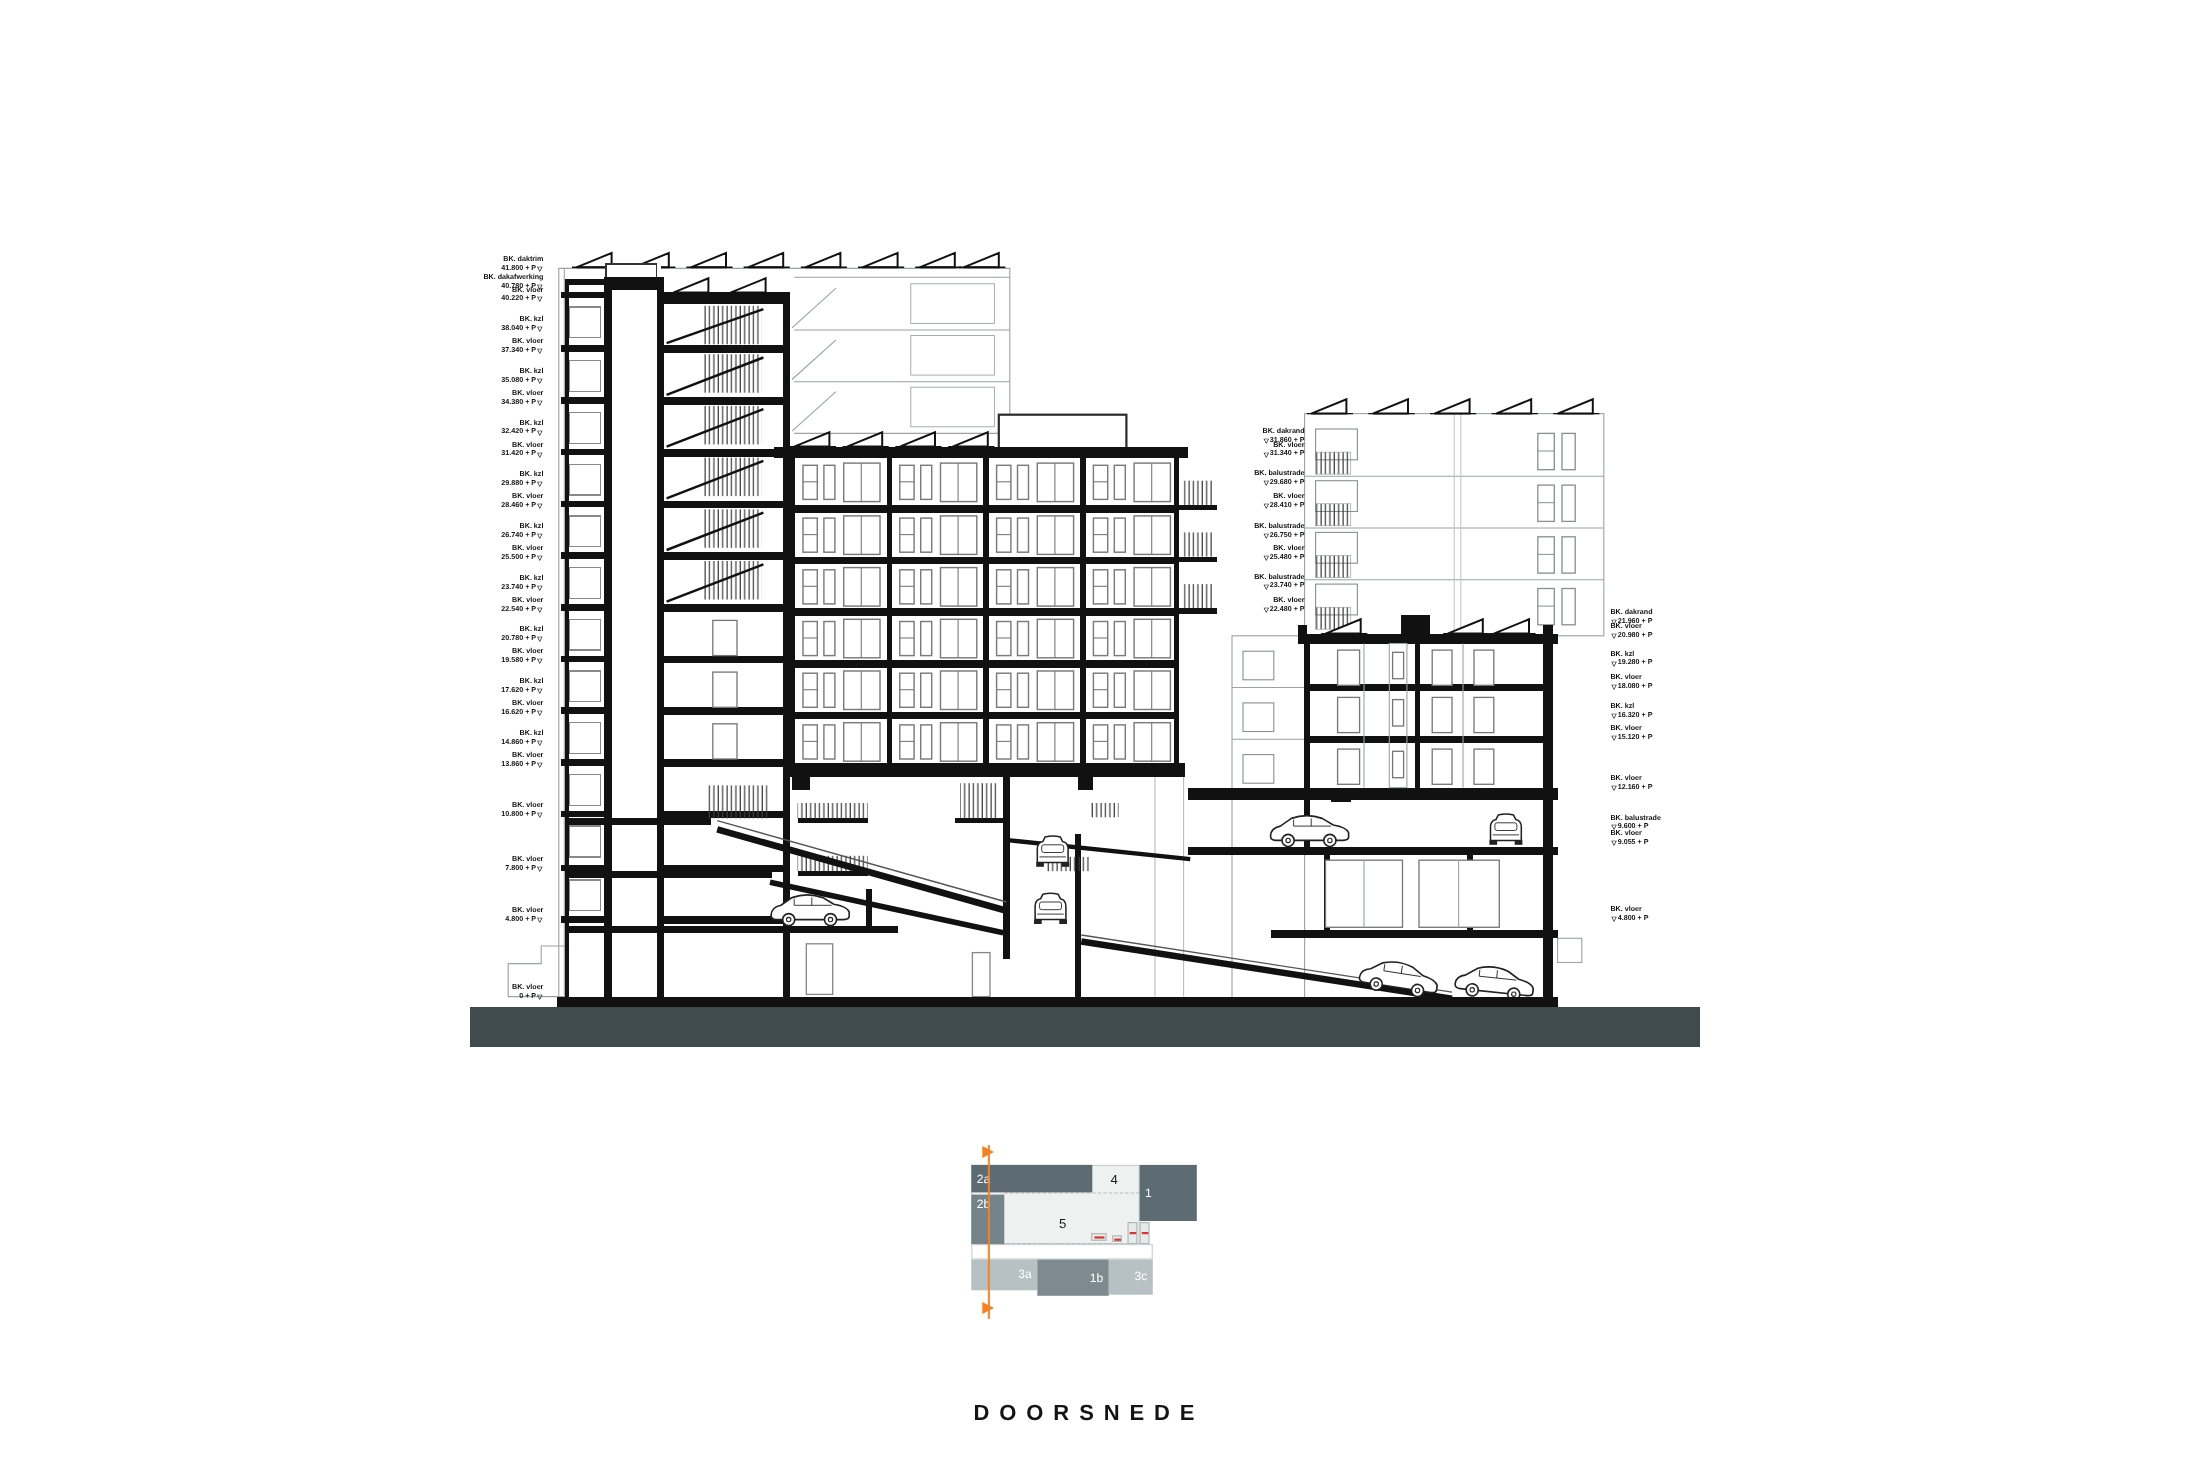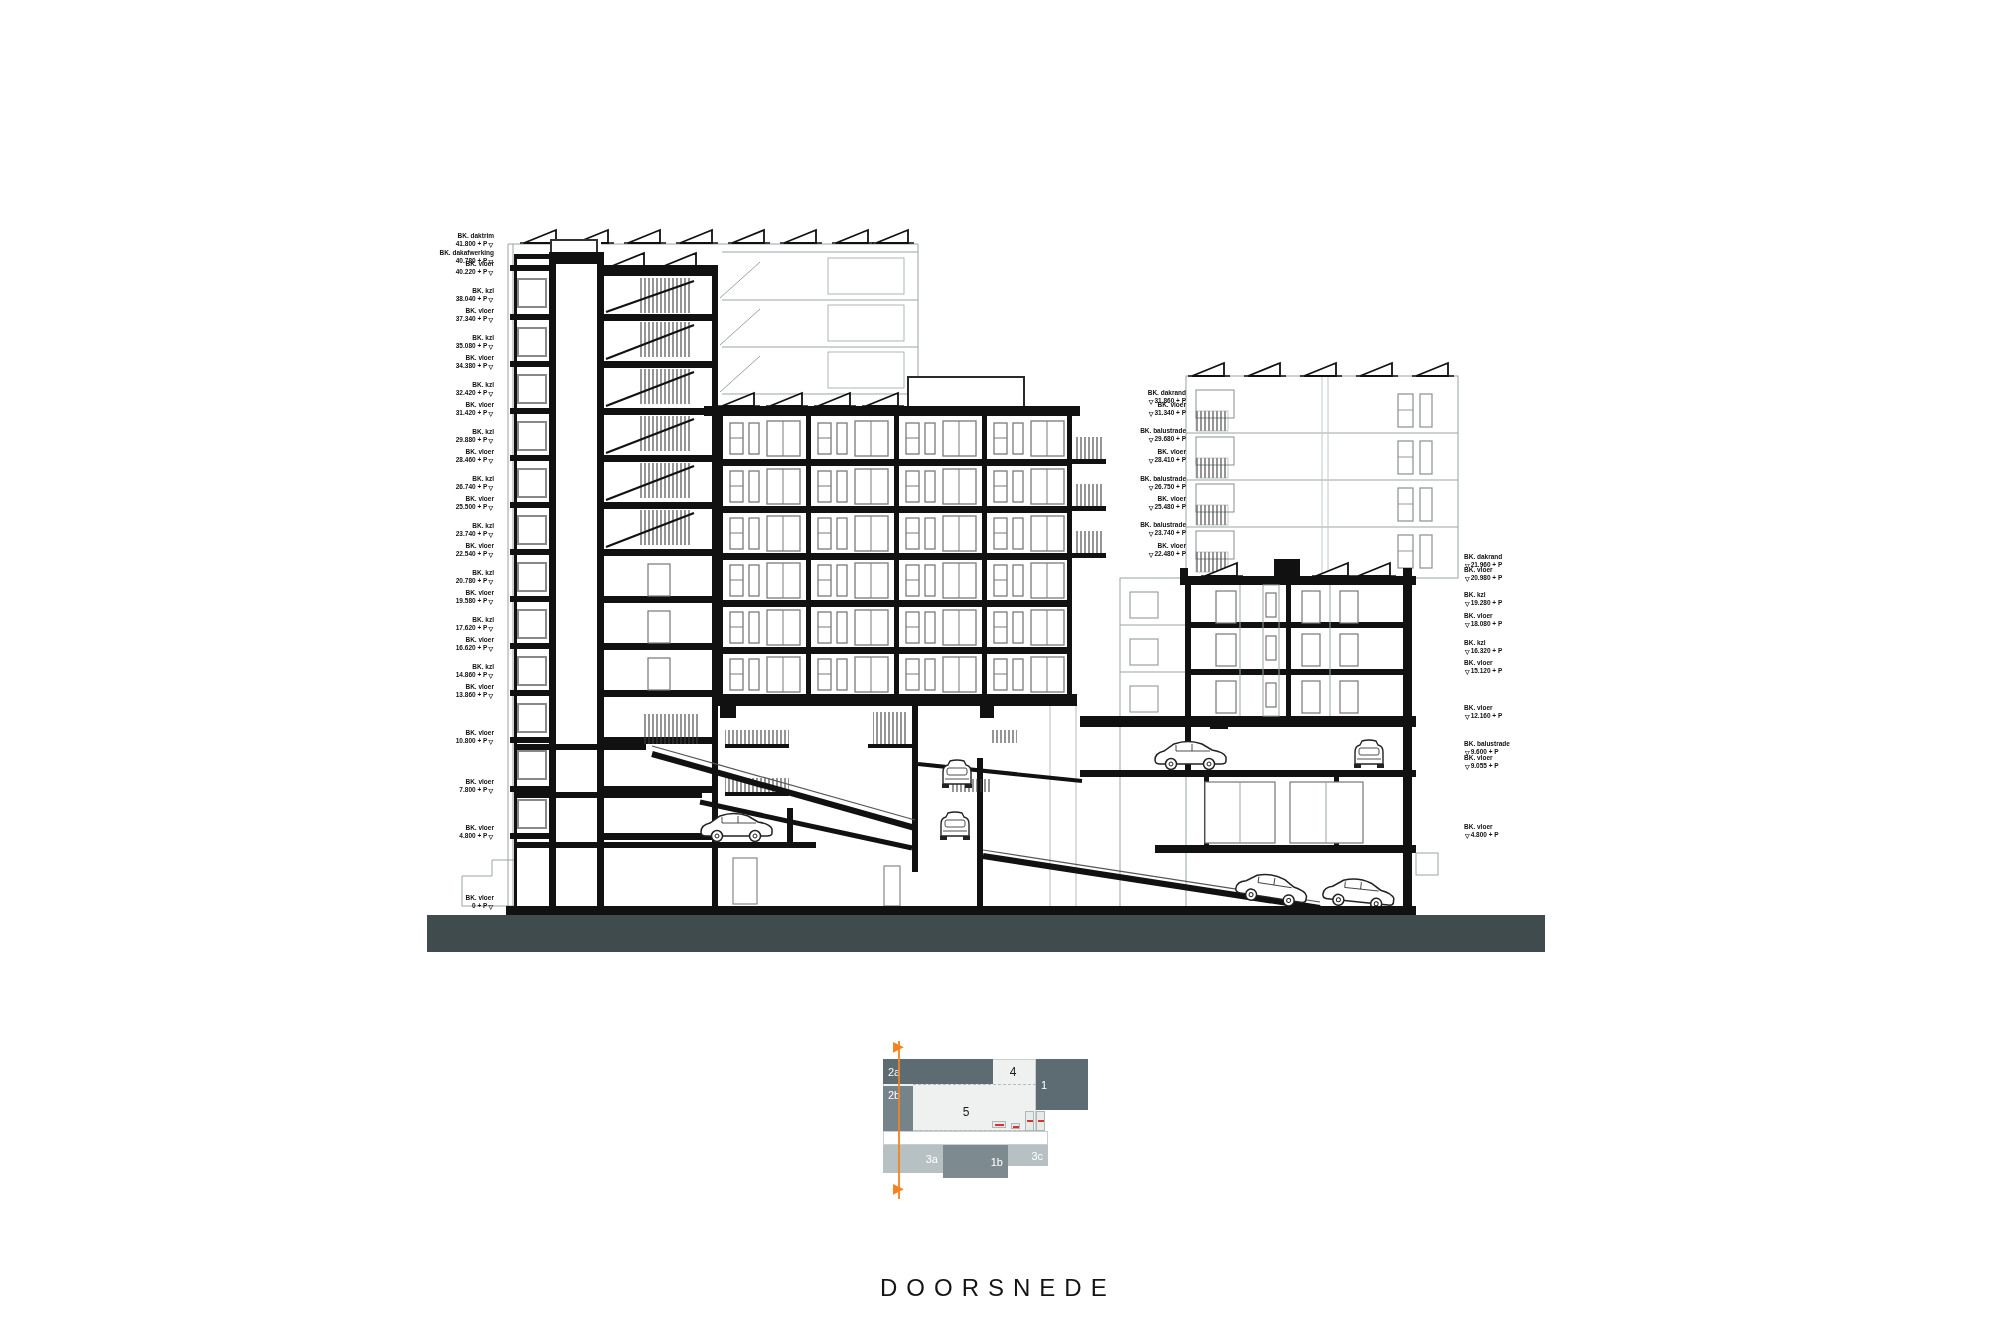--- a/index.html
+++ b/index.html
@@ -21,21 +21,21 @@
   #keyplan{position:absolute;left:880px;top:1036px;width:220px;height:175px;}
   .kp{position:absolute;box-sizing:border-box;}
   .kp-base{left:3px;top:23px;width:153px;height:72px;background:#eff1f0;border:1px solid #c9cfcf;}
   .kp-strip{left:3px;top:95px;width:165px;height:14px;background:#fff;border:1px solid #c9cfcf;}
   .kp-block{color:#fff;font-size:11px;display:flex;align-items:center;padding:0 5px;}
   .kp-2a{left:3px;top:23px;width:110px;height:25px;background:#5d6b73;}
   .kp-1{left:156px;top:23px;width:52px;height:51px;background:#5d6b73;}
   .kp-2b{left:3px;top:50px;width:30px;height:45px;background:#75838a;align-items:flex-start;padding-top:3px;}
   .kp-3a{left:3px;top:109px;width:60px;height:28px;background:#b7c1c4;justify-content:flex-end;align-items:center;}
   .kp-3b{left:63px;top:109px;width:65px;height:33px;background:#7d8b91;justify-content:flex-end;}
-  .kp-3c{left:128px;top:109px;width:40px;height:21px;background:#b7c1c4;justify-content:flex-end;}
+  .kp-3c{left:128px;top:109px;width:40px;height:32px;background:#b7c1c4;justify-content:flex-end;}
   .kp-4{left:113px;top:23px;width:40px;height:25px;color:#1a1a1a;background:transparent;justify-content:center;font-size:12px;}
   .kp-5{left:66px;top:66px;width:40px;height:20px;color:#1a1a1a;background:transparent;justify-content:center;font-size:12px;}
   .kp-dash{border-top:1px dashed #b3bcbc;height:0;}
   .kp-dash1{left:33px;top:48px;width:123px;}
   .kp-dash2{left:10px;top:94px;width:146px;}
   .kp-mark{border:1px solid #aeb6b6;background:#e7eaea;}
   .kp-mark .red{position:absolute;background:#d9342b;}
   .kp-m1{left:112px;top:85px;width:14px;height:7px;}
   .kp-m1 .red{left:2px;top:2px;width:9px;height:2px;}
   .kp-m2{left:131px;top:87px;width:9px;height:6px;}
@@ -44,21 +44,21 @@
   .kp-m3 .red{left:1px;top:8px;width:6px;height:2px;}
   .kp-m4{left:156px;top:75px;width:9px;height:20px;}
   .kp-m4 .red{left:1px;top:8px;width:6px;height:2px;}
   .kp-cutline{left:18px;top:5px;width:2px;height:158px;background:#f5821f;opacity:.9;}
   .kp-arrow{color:#f5821f;font-size:14px;line-height:1;width:16px;height:16px;}
   .kp-arrow-top{left:13px;top:3px;}
   .kp-arrow-bottom{left:13px;top:145px;}
 
   
   #title{position:absolute;left:880px;top:1274px;width:220px;text-align:center;
-         font-size:24px;letter-spacing:9px;color:#141414;font-weight:400;}
+         font-size:20px;letter-spacing:9px;color:#141414;font-weight:700;}
 </style>
 </head>
 <body>
 
 <div id="canvas">
 
   <svg id="drawing" width="2000" height="1333" viewBox="0 0 2000 1333" xmlns="http://www.w3.org/2000/svg">
     <defs>
       <pattern id="hv" width="4" height="8" patternUnits="userSpaceOnUse">
         <path d="M1 0 V8" stroke="#3d3d3d" stroke-width="1.1"></path>

